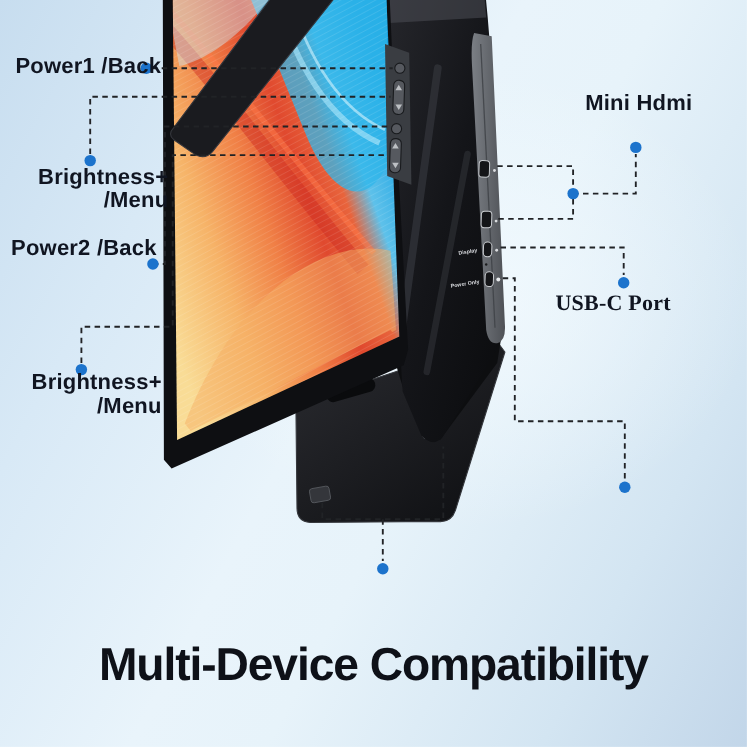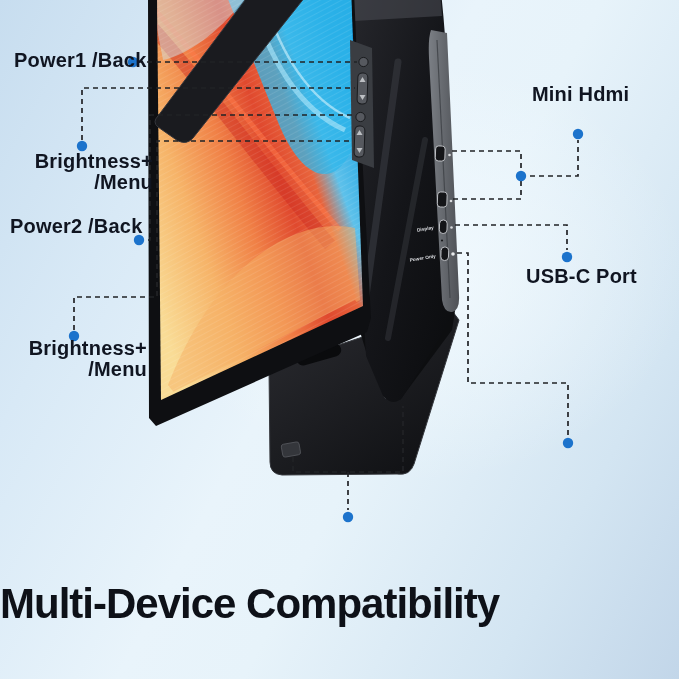--- a/index.html
+++ b/index.html
@@ -19,21 +19,21 @@
     font-size:20px;
     line-height:21px;
     color:#101521;
     letter-spacing:.2px;
     white-space:nowrap;
   }
   .callout.center{text-align:right;}
   .title{
     position:absolute;
     left:0;right:0;top:580px;
-    text-align:left;
+    text-align:center;
     font-weight:700;
     font-size:42px;
     letter-spacing:-1px;
     color:#0e1118;
   }
 </style>
 </head>
 <body>
 
 <div class="stage">
@@ -175,18 +175,18 @@
 
   <div class="callout" style="left:10px;top:216px;">Power2 /Back</div>
 
   <div class="callout center" style="left:2px;top:338px;width:145px;">
     <div>Brightness+</div>
     <div>/Menu</div>
   </div>
 
   <div class="callout" style="left:532px;top:84px;text-align:right;">Mini Hdmi</div>
 
-  <div class="callout" style="left:526px;top:266px;">USB-C Port</div>
+  <div class="callout" style="left:505px;top:266px;font-family:Liberation Serif, serif;">USB-C Port</div>
 
 
 
   <div class="title">Multi-Device Compatibility</div>
 </div>
 
 </body></html>

